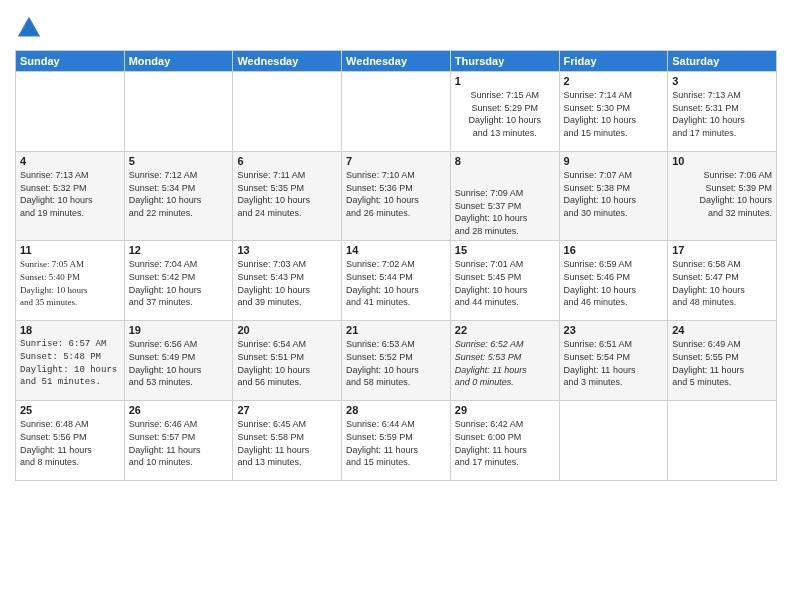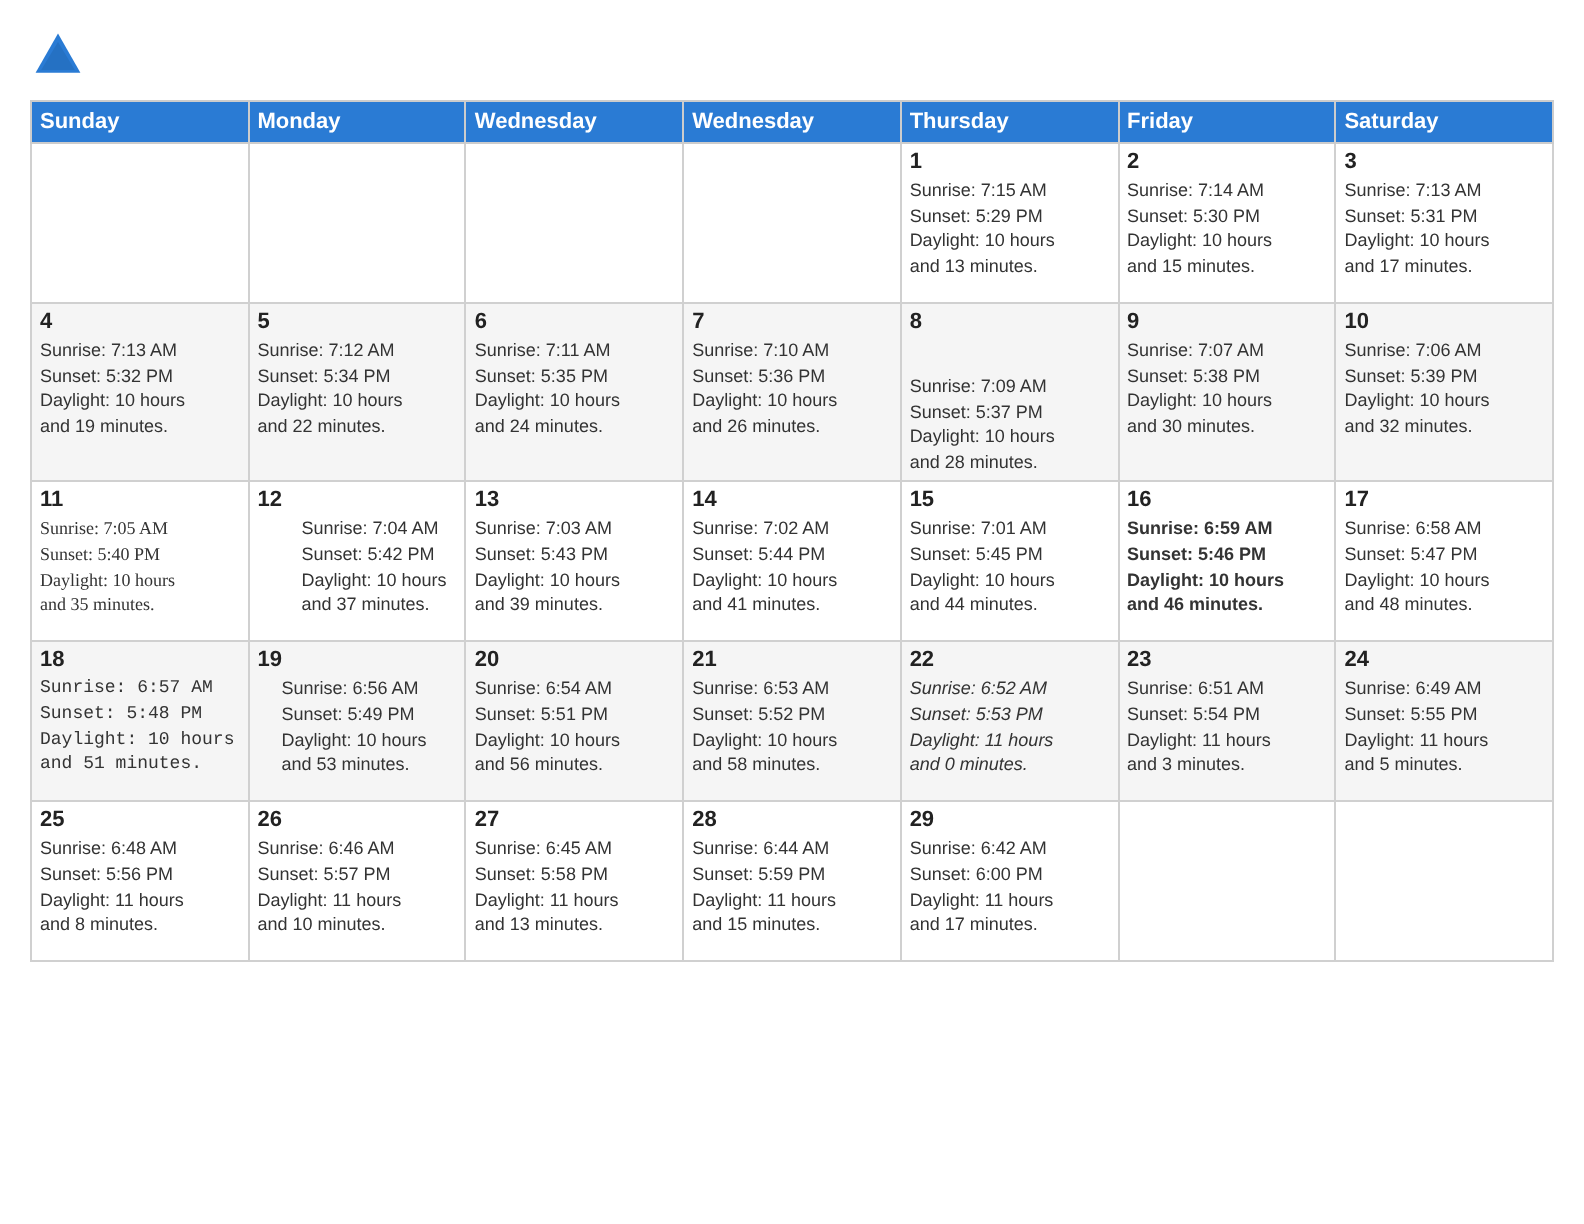--- a/index.html
+++ b/index.html
@@ -128,21 +128,21 @@
         </tr>
     </thead>
     <tbody id="calendar-body">
     <tr>
           <td></td>
           <td></td>
           <td></td>
           <td></td>
           <td>
             <span class="day-num">1</span>
-            <div class="day-info" style="white-space: pre-line;">Sunrise: 7:15 AM
+            <div class="day-info" style="white-space: pre-line; text-align: center;">Sunrise: 7:15 AM
 Sunset: 5:29 PM
 Daylight: 10 hours
 and 13 minutes.</div>
           </td>
           <td>
             <span class="day-num">2</span>
             <div class="day-info" style="white-space: pre-line;">Sunrise: 7:14 AM
 Sunset: 5:30 PM
 Daylight: 10 hours
 and 15 minutes.</div>
@@ -193,37 +193,37 @@
           </td>
           <td>
             <span class="day-num">9</span>
             <div class="day-info" style="white-space: pre-line;">Sunrise: 7:07 AM
 Sunset: 5:38 PM
 Daylight: 10 hours
 and 30 minutes.</div>
           </td>
           <td>
             <span class="day-num">10</span>
-            <div class="day-info" style="white-space: pre-line;">Sunrise: 7:06 AM
+            <div class="day-info" style="white-space: pre-line; text-align: right;">Sunrise: 7:06 AM
 Sunset: 5:39 PM
 Daylight: 10 hours
 and 32 minutes.</div>
           </td>
         </tr>
         <tr>
           <td>
             <span class="day-num">11</span>
             <div class="day-info" style="white-space: pre-line; font-family: Liberation Serif, serif;">Sunrise: 7:05 AM
 Sunset: 5:40 PM
 Daylight: 10 hours
 and 35 minutes.</div>
           </td>
           <td>
             <span class="day-num">12</span>
-            <div class="day-info" style="white-space: pre-line; margin-left: 22px;">Sunrise: 7:04 AM
+            <div class="day-info" style="white-space: pre-line;">Sunrise: 7:04 AM
 Sunset: 5:42 PM
 Daylight: 10 hours
 and 37 minutes.</div>
           </td>
           <td>
             <span class="day-num">13</span>
             <div class="day-info" style="white-space: pre-line;">Sunrise: 7:03 AM
 Sunset: 5:43 PM
 Daylight: 10 hours
 and 39 minutes.</div>
@@ -237,21 +237,21 @@
           </td>
           <td>
             <span class="day-num">15</span>
             <div class="day-info" style="white-space: pre-line;">Sunrise: 7:01 AM
 Sunset: 5:45 PM
 Daylight: 10 hours
 and 44 minutes.</div>
           </td>
           <td>
             <span class="day-num">16</span>
-            <div class="day-info" style="white-space: pre-line; font-weight: bold;">Sunrise: 6:59 AM
+            <div class="day-info" style="white-space: pre-line;">Sunrise: 6:59 AM
 Sunset: 5:46 PM
 Daylight: 10 hours
 and 46 minutes.</div>
           </td>
           <td>
             <span class="day-num">17</span>
             <div class="day-info" style="white-space: pre-line;">Sunrise: 6:58 AM
 Sunset: 5:47 PM
 Daylight: 10 hours
 and 48 minutes.</div>
@@ -260,21 +260,21 @@
         <tr>
           <td>
             <span class="day-num">18</span>
             <div class="day-info" style="white-space: pre-line; font-family: Liberation Mono, monospace;">Sunrise: 6:57 AM
 Sunset: 5:48 PM
 Daylight: 10 hours
 and 51 minutes.</div>
           </td>
           <td>
             <span class="day-num">19</span>
-            <div class="day-info" style="white-space: pre-line; margin-left: 12px;">Sunrise: 6:56 AM
+            <div class="day-info" style="white-space: pre-line;">Sunrise: 6:56 AM
 Sunset: 5:49 PM
 Daylight: 10 hours
 and 53 minutes.</div>
           </td>
           <td>
             <span class="day-num">20</span>
             <div class="day-info" style="white-space: pre-line;">Sunrise: 6:54 AM
 Sunset: 5:51 PM
 Daylight: 10 hours
 and 56 minutes.</div>

